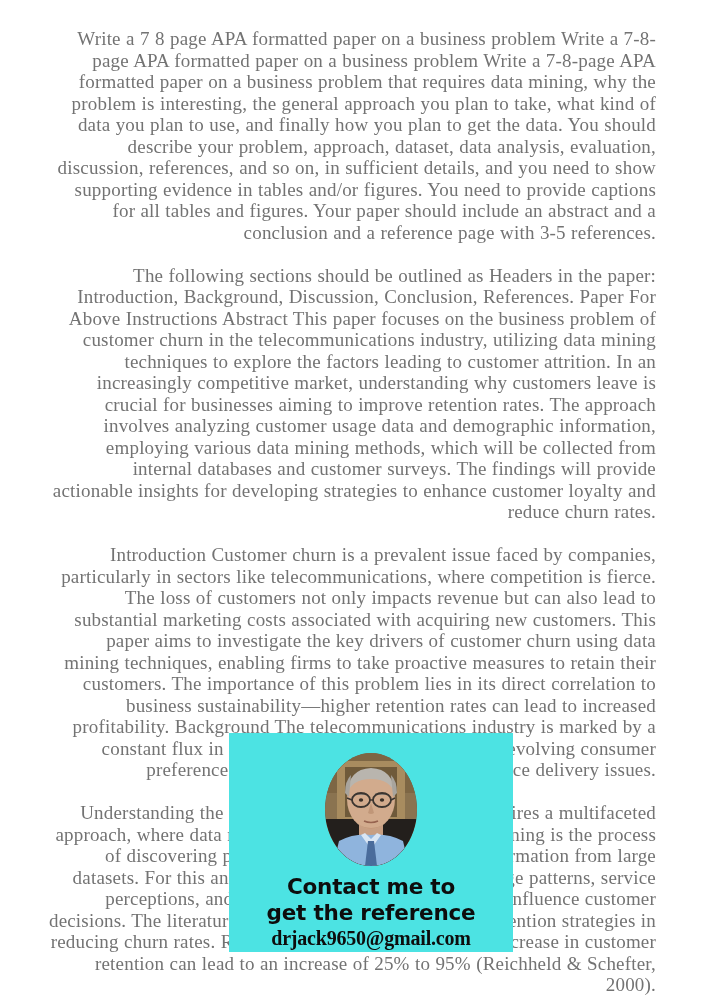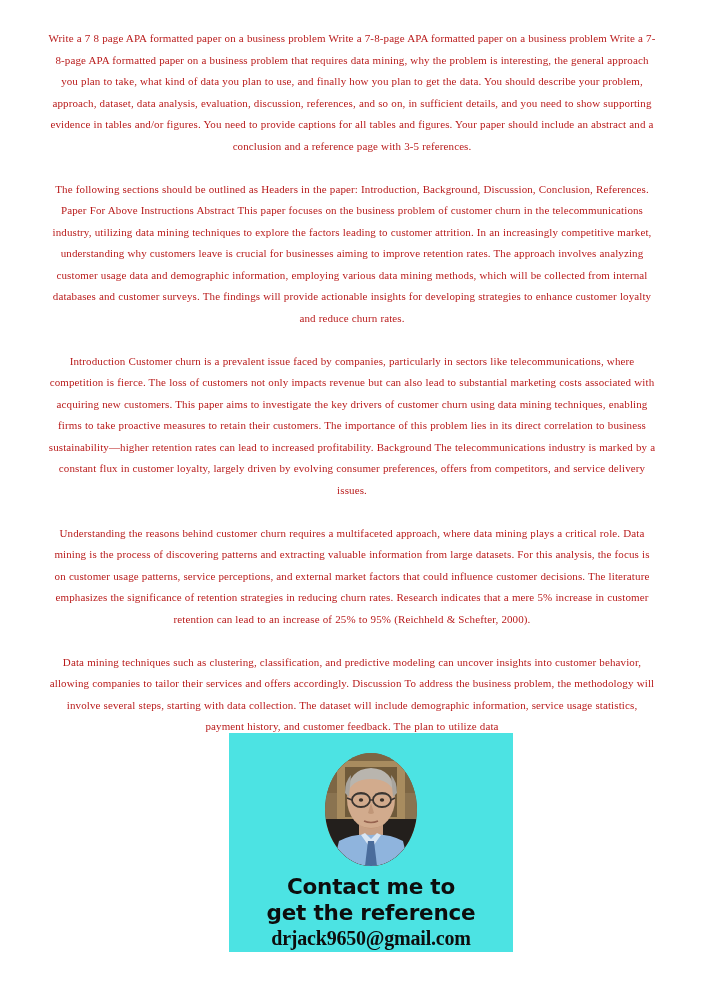--- a/index.html
+++ b/index.html
@@ -25,25 +25,25 @@
   }
 
   #doc-body {
     position: absolute;
     left: 48px;
     top: 28px;
     width: 608px;
   }
 
   .para {
-    font-size: 11px;
+    font-size: 19px;
     line-height: 21.5px;
-    text-align: center;
+    text-align: right;
     margin: 0 0 21.5px 0;
-    color: #b91c1c;
+    color: #737373;
     letter-spacing: 0.01em;
     word-spacing: 0.02em;
   }
   .para:last-child { margin-bottom: 0; }
 
   
   #promo-overlay {
     position: absolute;
     left: 229px;
     top: 733px;

